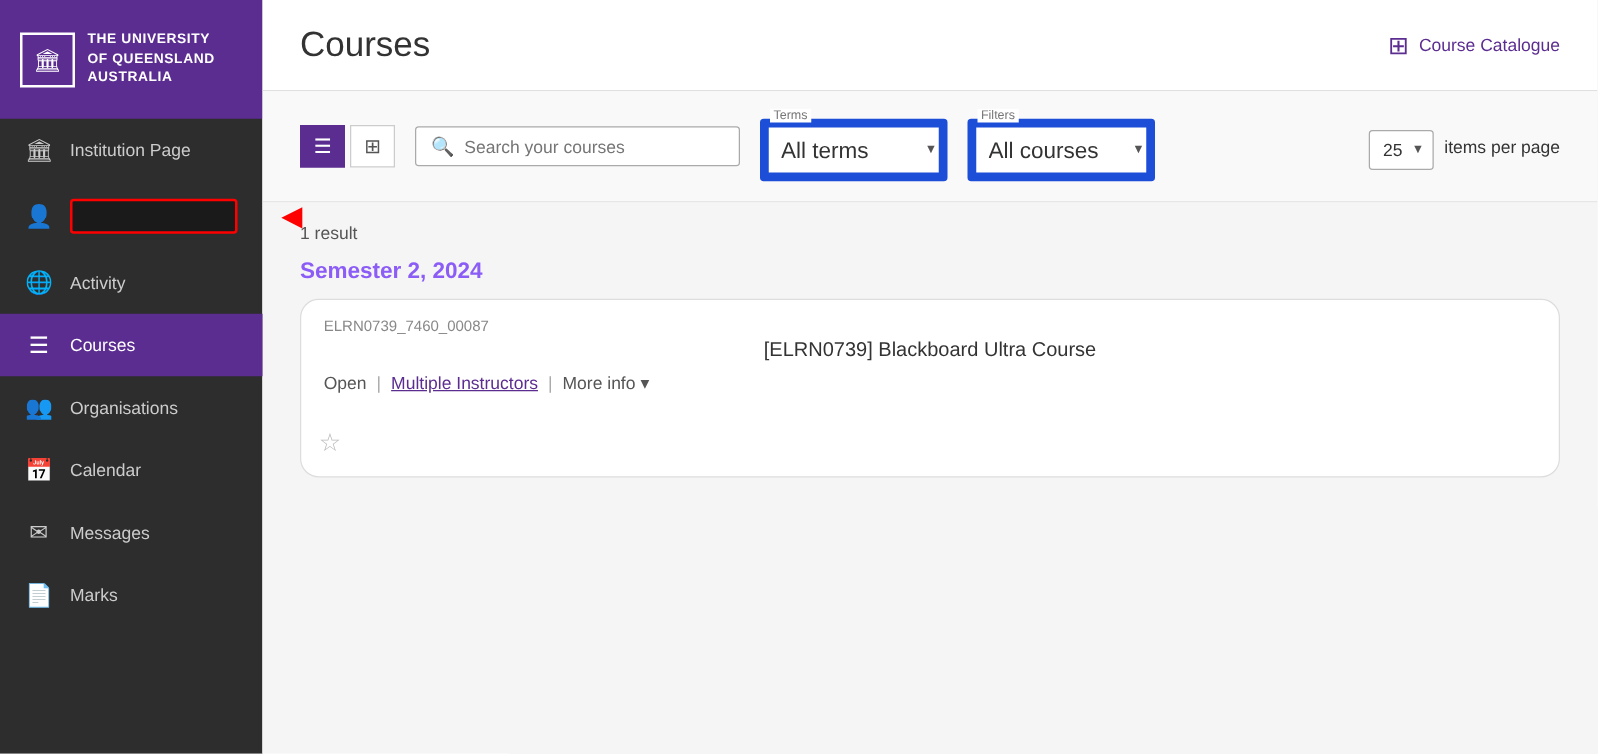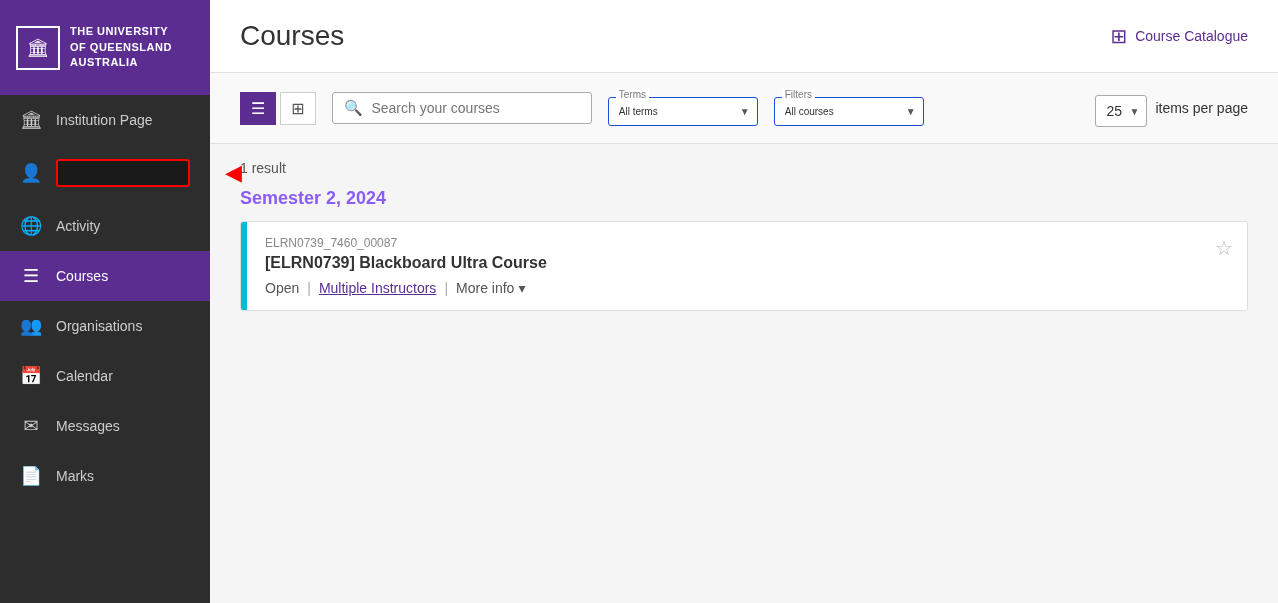--- a/index.html
+++ b/index.html
@@ -197,24 +197,24 @@
       color: #777;
       position: absolute;
       top: -8px;
       left: 8px;
       background: white;
       padding: 0 3px;
       z-index: 1;
     }
 
     .styled-select {
-      border: 1px solid #1d4ed8;
+      border: 7px solid #1d4ed8;
       border-radius: 3px;
       padding: 8px 30px 8px 10px;
-      font-size: 10px;
+      font-size: 18px;
       color: #333;
       background: white;
       appearance: none;
       cursor: pointer;
       min-width: 150px;
     }
 
     .select-wrapper {
       position: relative;
       margin-top: 6px;
@@ -271,24 +271,25 @@
     .semester-heading {
       font-size: 18px;
       font-weight: bold;
       color: #8b5cf6;
       margin-bottom: 12px;
     }
 
     .course-card {
       background: white;
       border: 1px solid #ddd;
-      border-radius: 3px;
+      border-radius: 15px;
       display: flex;
       align-items: stretch;
       overflow: hidden;
+      flex-direction: column;
     }
 
     .course-card-accent {
       width: 6px;
       background: #00bcd4;
       flex-shrink: 0;
     }
 
     .course-card-body {
       padding: 14px 18px;
@@ -296,23 +297,24 @@
     }
 
     .course-id {
       font-size: 12px;
       color: #888;
       margin-bottom: 4px;
     }
 
     .course-name {
       font-size: 16px;
-      font-weight: bold;
+      font-weight: normal;
       color: #333;
       margin-bottom: 8px;
+      text-align: center;
     }
 
     .course-meta {
       display: flex;
       align-items: center;
       gap: 8px;
       font-size: 14px;
       color: #555;
     }
 

